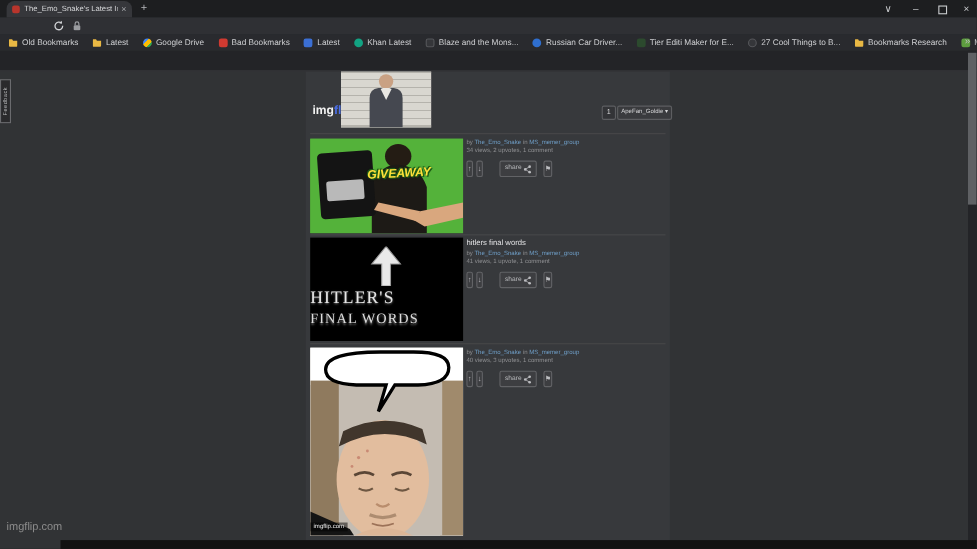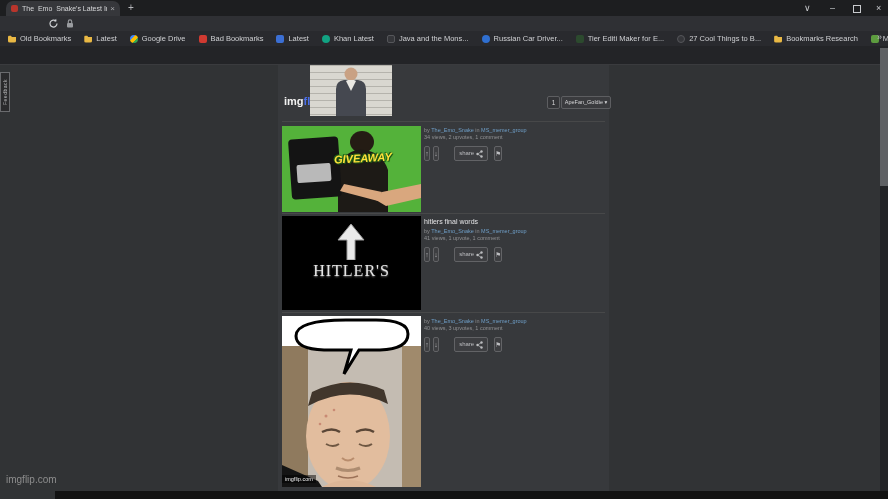--- a/index.html
+++ b/index.html
@@ -75,21 +75,21 @@
   #feedbacktab span{writing-mode:vertical-rl;transform:rotate(180deg);font-size:5px;color:#b9babc;letter-spacing:.5px;}
 
   
   .memeimg{overflow:hidden;}
   #img-mugshot{left:310px;top:65px;width:82px;height:51px;background:#d9d7d0;}
   #img-mugshot .lines{position:absolute;inset:0;
      background:repeating-linear-gradient(#b5b3ac 0 1px,transparent 1px 7px);}
   #img-giveaway{left:282px;top:126px;width:139px;height:86px;background:#54b23a;}
   #giveaway-text{position:absolute;left:52px;top:26px;font-size:11px;font-weight:bold;font-style:italic;
      color:#ffe13a;text-shadow:0 0 2px #1f5c17,1px 1px 0 #1f5c17,-1px -1px 0 #1f5c17;transform:rotate(-3deg);}
-  #img-hitler{left:282px;top:216px;width:139px;height:94px;background:#000;text-align:center;}
+  #img-hitler{left:282px;top:216px;width:139px;height:94px;background:#000;text-align:left;}
   #hitler-l1{position:absolute;left:0;top:46px;width:139px;font-family:"Liberation Serif",serif;
      font-size:16px;color:#e6e6e6;letter-spacing:1px;text-shadow:0 1px 2px #777;}
   #hitler-l2{position:absolute;left:0;top:66px;width:139px;font-family:"Liberation Serif",serif;
      font-size:13px;color:#dcdcdc;letter-spacing:1px;text-shadow:0 1px 2px #777;}
   #img-selfie{left:282px;top:316px;width:139px;height:171px;background:#fff;}
   #selfie-wm{position:absolute;left:0px;top:159px;background:rgba(0,0,0,.5);color:#eee;
      font-size:5.5px;padding:1px 3px;}
   #img-next{left:282px;top:493px;width:139px;height:6px;background:#1e1f22;}
 
   
@@ -211,21 +211,21 @@
     <span class="bm">
         <span class="bic ic-school"></span>
         <span class="lbl">Latest</span>
       </span>
     <span class="bm">
         <span class="bic ic-khan round"></span>
         <span class="lbl">Khan Latest</span>
       </span>
     <span class="bm">
         <span class="bic ic-dark"></span>
-        <span class="lbl">Java and the Mons...</span>
+        <span class="lbl">Blaze and the Mons...</span>
       </span>
     <span class="bm">
         <span class="bic ic-blue round"></span>
         <span class="lbl">Russian Car Driver...</span>
       </span>
     <span class="bm">
         <span class="bic ic-tier"></span>
         <span class="lbl">Tier Editi Maker for E...</span>
       </span>
     <span class="bm">
@@ -311,20 +311,21 @@
     </div>
   </div>
 
   <div class="abs divider" style="top:213px;"></div>
 
   <div class="abs memeimg" id="img-hitler">
     <svg class="abs" style="left:54px;top:8px;" width="30" height="36" viewBox="0 0 30 36">
       <path d="M15 0 28 16 19 16 19 36 11 36 11 16 2 16z" fill="#e9e9e9" stroke="#9a9a9a" stroke-width="1"></path>
     </svg>
     <div id="hitler-l1">HITLER'S</div>
+    <div id="hitler-l2">FINAL WORDS</div>
   </div>
   <div class="abs info" style="top:218px;">
     <div class="ititle">hitlers final words</div>
     <div class="byline" style="margin-top:2px;"><span class="dim">by</span> <span class="lnk">The_Emo_Snake</span> <span class="dim">in</span> <span class="lnk">MS_memer_group</span></div>
     <div class="stats">41 views, 1 upvote, 1 comment</div>
     <div class="btnrow" style="margin-top:5px;">
       <span class="vote">↑</span>
       <span class="vote">↓</span>
       <span class="sharebtn">
           <span>share</span>

